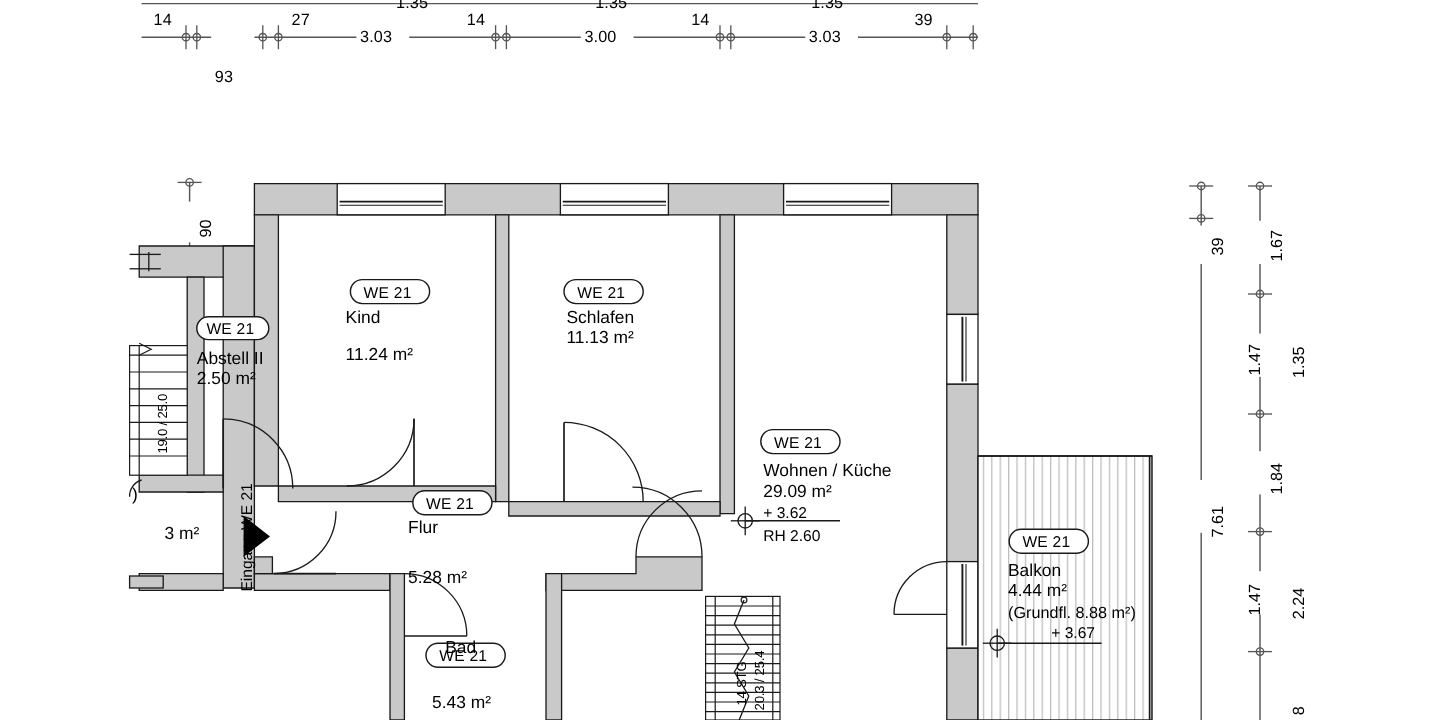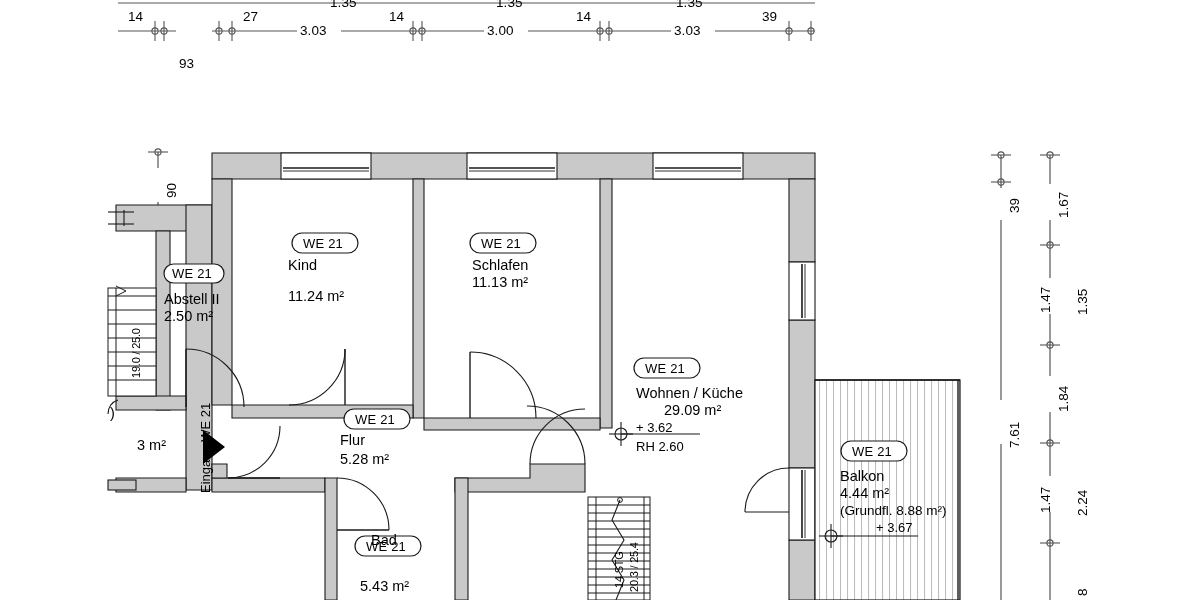--- a/index.html
+++ b/index.html
@@ -374,26 +374,26 @@
   <div class="txt room-name" style="left:164px; top:291px;">Abstell II</div>
   <div class="txt room-area" style="left:164px; top:308px;">2.50 m²</div>
 
   <div class="txt room-name" style="left:288px; top:257px;">Kind</div>
   <div class="txt room-area" style="left:288px; top:288px;">11.24 m²</div>
 
   <div class="txt room-name" style="left:472px; top:257px;">Schlafen</div>
   <div class="txt room-area" style="left:472px; top:274px;">11.13 m²</div>
 
   <div class="txt room-name" style="left:636px; top:385px;">Wohnen / Küche</div>
-  <div class="txt room-area" style="left:636px; top:402px;margin-left:28px;">29.09 m²</div>
+  <div class="txt room-area" style="left:636px; top:402px;">29.09 m²</div>
   <div class="txt lvl" style="left:636px; top:421px;">+ 3.62</div>
   <div class="txt lvl" style="left:636px; top:440px;">RH 2.60</div>
 
   <div class="txt room-name" style="left:340px; top:432px;">Flur</div>
-  <div class="txt room-area" style="left:340px; top:451px;">5.28 m²</div>
+  <div class="txt room-area" style="left:340px; top:474px;">5.28 m²</div>
 
   <div class="txt room-name" style="left:360px; top:532px;margin-left:11px;">Bad</div>
   <div class="txt room-area" style="left:360px; top:578px;">5.43 m²</div>
 
   <div class="txt room-name" style="left:840px; top:468px;">Balkon</div>
   <div class="txt room-area" style="left:840px; top:485px;">4.44 m²</div>
   <div class="txt room-sub" style="left:840px; top:503px;">(Grundfl. 8.88 m²)</div>
   <div class="txt lvl" style="left:840px; top:521px;padding-left:36px;">+ 3.67</div>
 
   <div class="txt vlabel" style="left:199px; top:493px;">Eingang WE 21</div>

